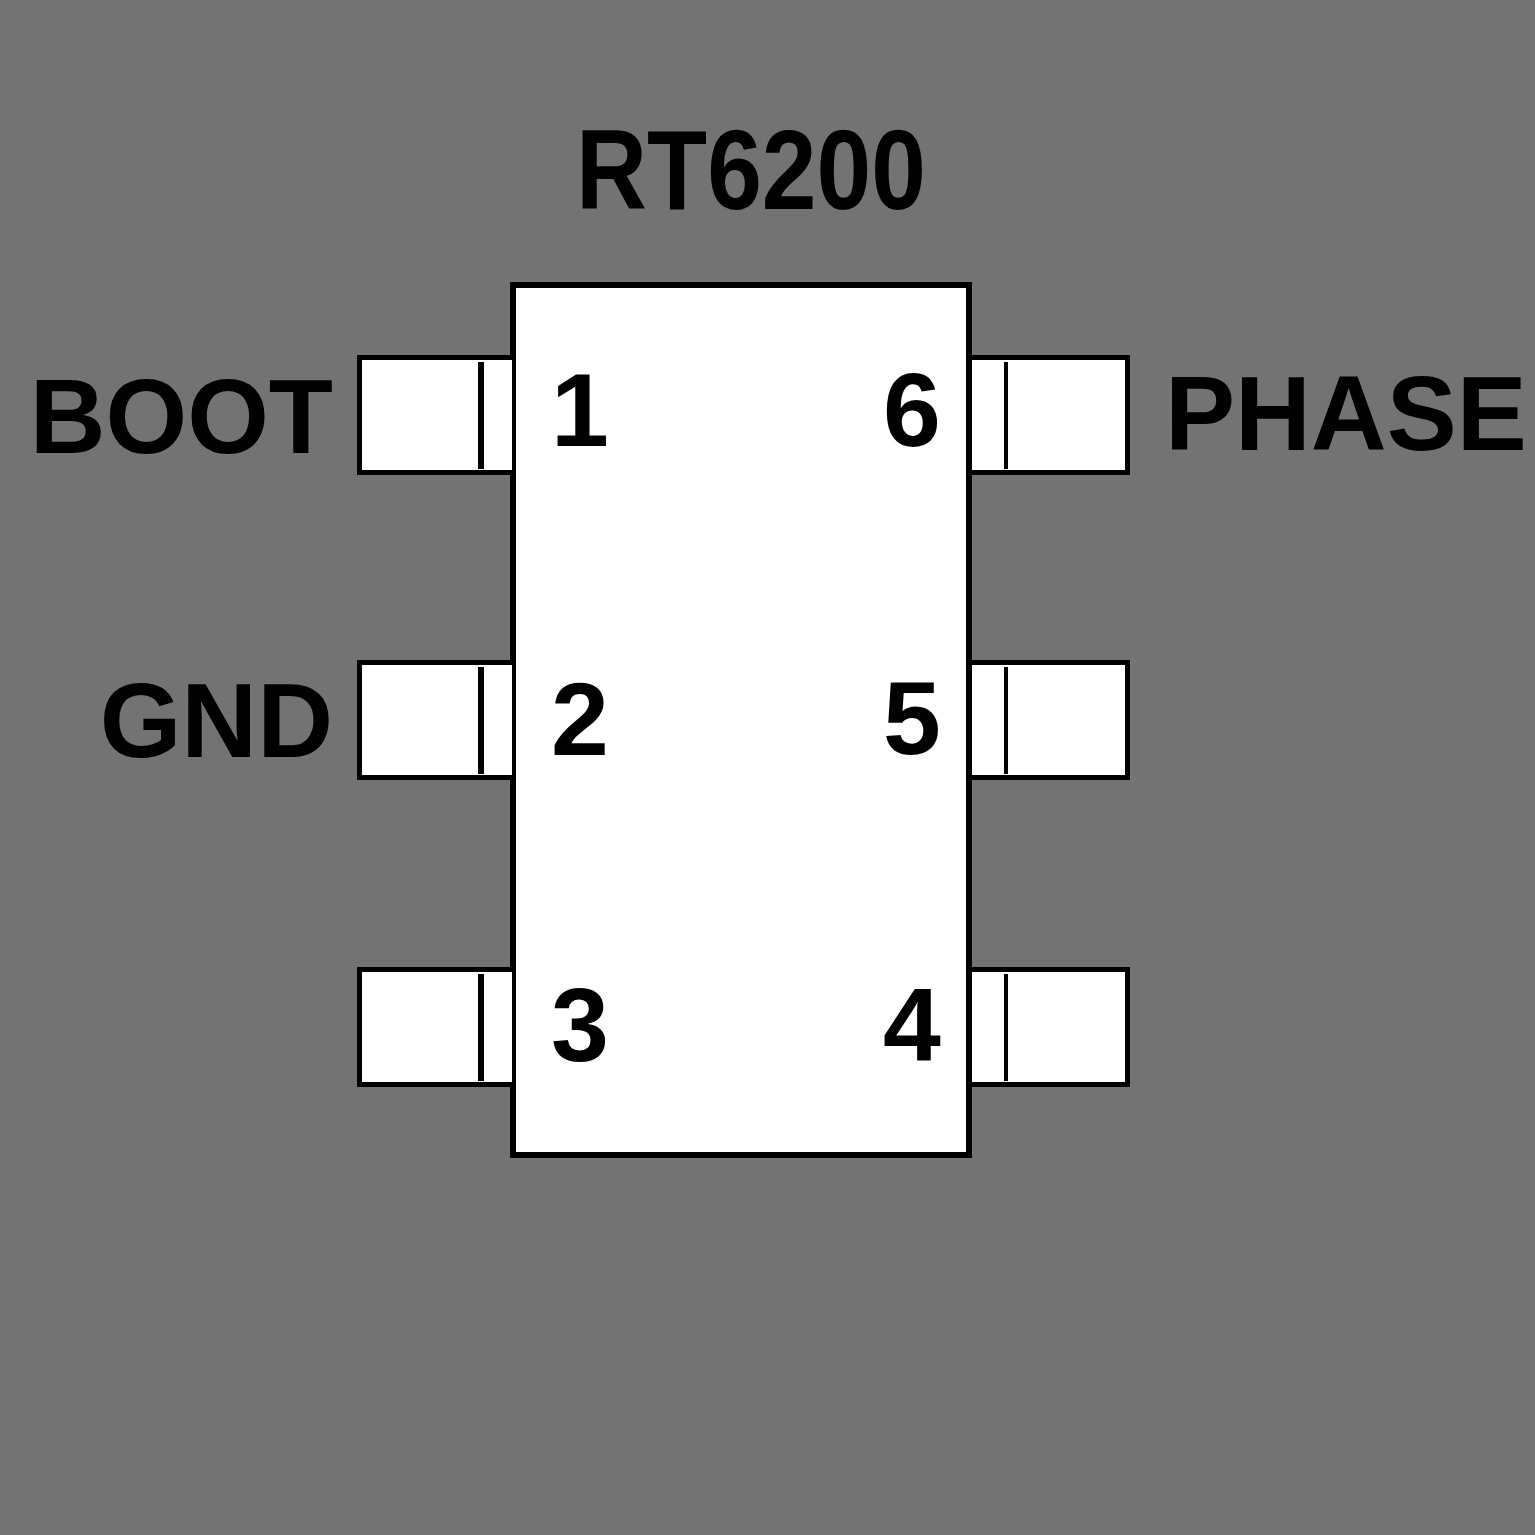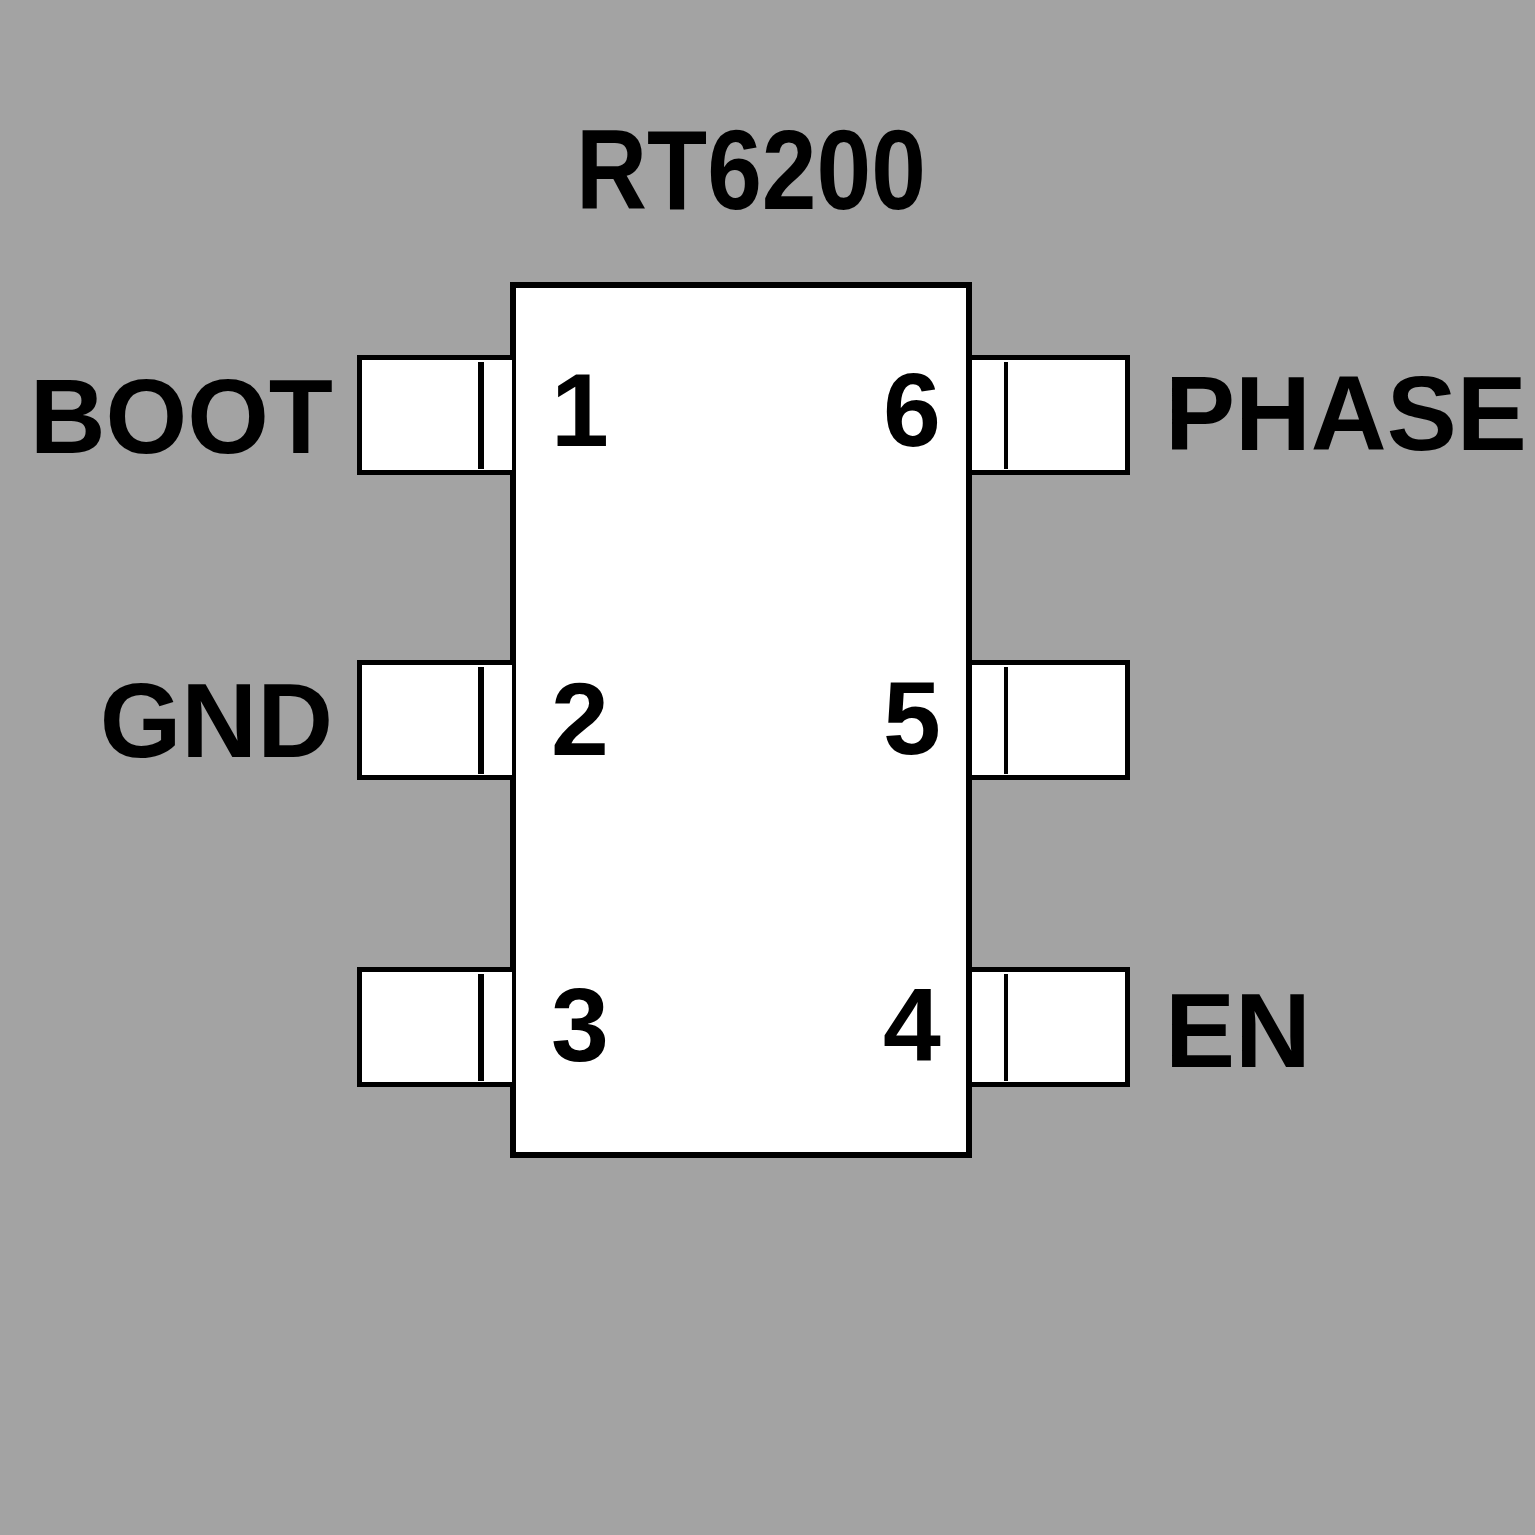--- a/index.html
+++ b/index.html
@@ -4,21 +4,21 @@
 <style>
   html, body {
     margin: 0;
     padding: 0;
     background: #ffffff;
   }
   .canvas {
     position: relative;
     width: 1535px;
     height: 1535px;
-    background: #a3a3a3;
+    background: #737373;
     overflow: hidden;
     font-family: "Liberation Sans", sans-serif;
     color: #000000;
   }
   .chip-title {
     position: absolute;
     left: 520px;
     top: 114px;
     width: 462px;
     text-align: center;
@@ -122,15 +122,14 @@
   <div class="pin-number left-side" style="top:358px">1</div>
   <div class="pin-number left-side" style="top:667px">2</div>
   <div class="pin-number left-side" style="top:973px">3</div>
   <div class="pin-number right-side" style="top:358px">6</div>
   <div class="pin-number right-side" style="top:666px">5</div>
   <div class="pin-number right-side" style="top:973px">4</div>
 
   <div class="pin-label left-side" style="top:364px">BOOT</div>
   <div class="pin-label left-side" style="top:668px">GND</div>
   <div class="pin-label right-side" style="top:361px">PHASE</div>
-  <div class="pin-label right-side" style="top:978px">EN</div>
 
 </div>
 
 </body></html>

